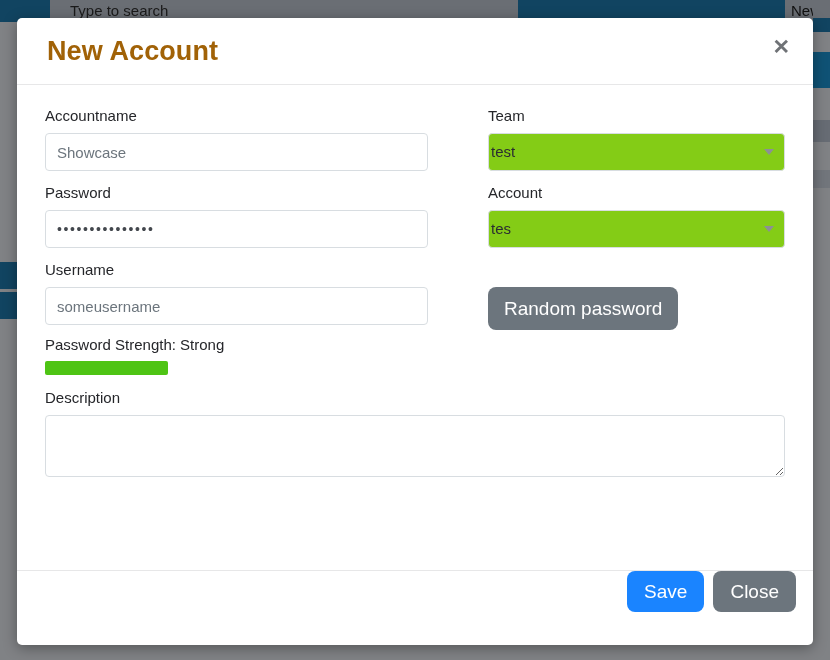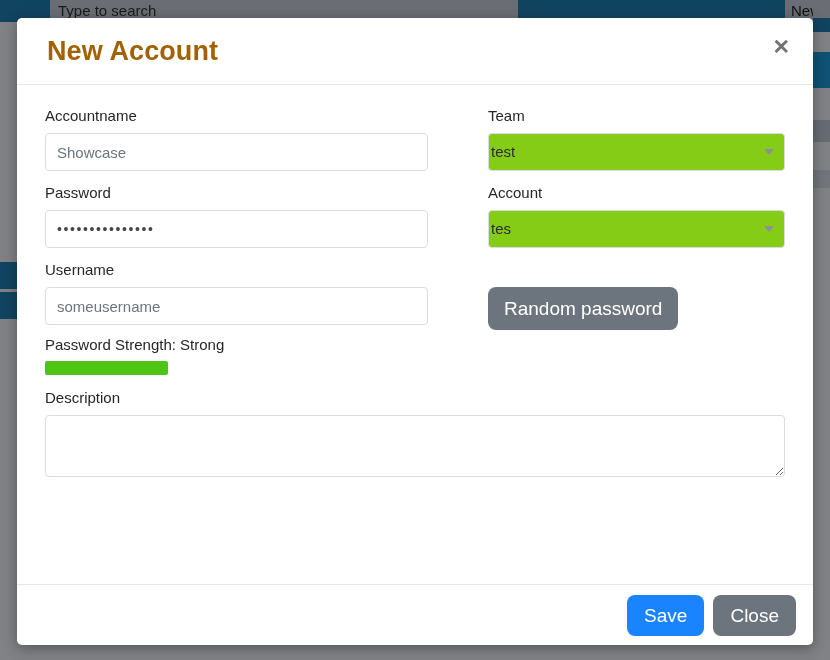--- a/index.html
+++ b/index.html
@@ -30,21 +30,21 @@
   .bg-search {
     position: absolute;
     top: 0;
     left: 50px;
     width: 468px;
     height: 22px;
     background: #6a6e74;
     color: #1b1b1b;
     font-size: 15px;
     line-height: 22px;
-    padding-left: 8px;
+    padding-left: 20px;
     box-sizing: border-box;
     overflow: hidden;
     white-space: nowrap;
   }
   .bg-newbtn {
     position: absolute;
     top: 0;
     left: 785px;
     width: 45px;
     height: 22px;
@@ -250,23 +250,23 @@
     font-family: "Liberation Sans", sans-serif;
     resize: vertical;
     outline: none;
     display: block;
   }
   .desc-field { grid-column: 1 / span 2; }
 
   .modal-footer {
     flex: 0 0 auto;
     border-top: 1px solid #e7e7e8;
-    height: 61px;
+    height: 75px;
     display: flex;
-    align-items: center;
+    align-items: flex-start;
     justify-content: flex-end;
     padding-right: 17px;
     gap: 9px;
     box-sizing: border-box;
   }
 </style>
 </head>
 <body>
 
 <div id="app-background">

